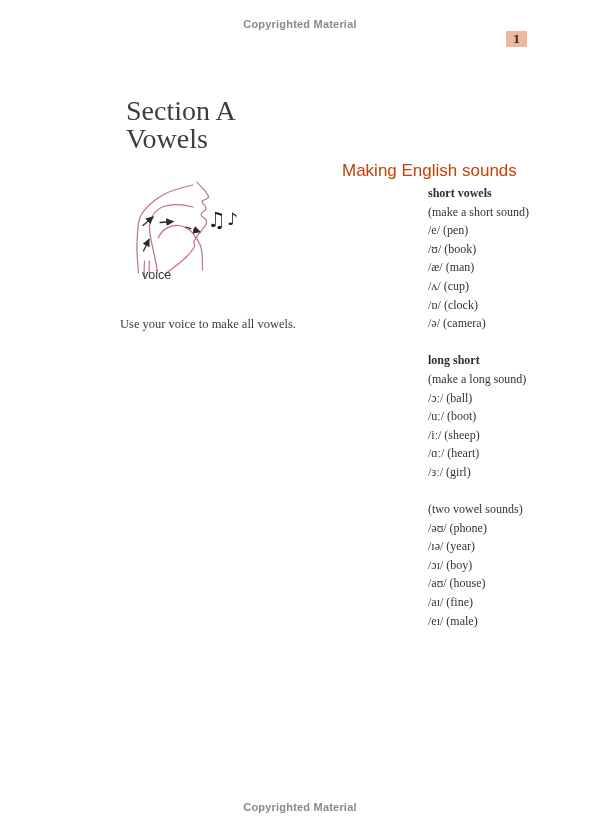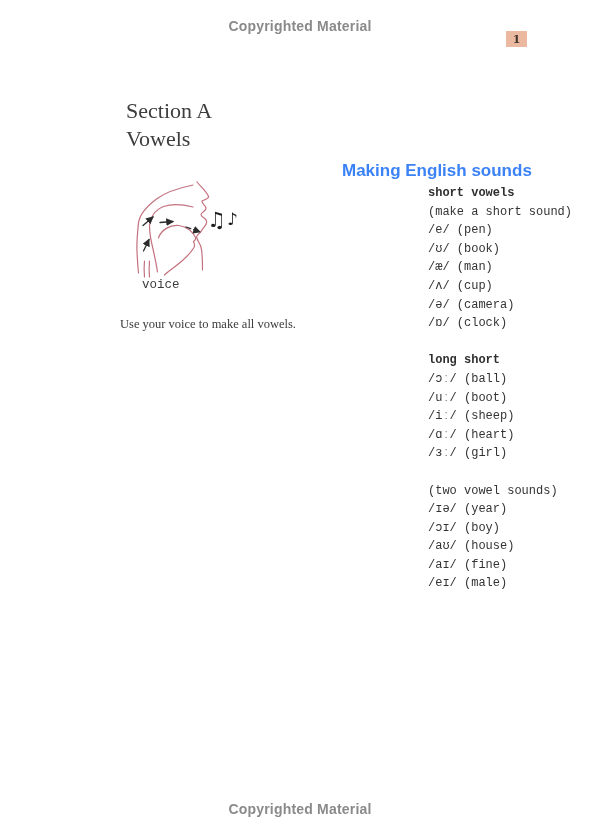--- a/index.html
+++ b/index.html
@@ -13,21 +13,21 @@
     background: #ffffff;
     overflow: hidden;
   }
   .copyright {
     position: absolute;
     left: 0;
     width: 100%;
     text-align: center;
     font-family: "Liberation Sans", sans-serif;
     font-weight: bold;
-    font-size: 14px;
+    font-size: 11px;
     color: #8a8a8a;
     letter-spacing: 0.2px;
   }
   .copyright.top { top: 18px; }
   .copyright.bottom { top: 801px; }
   .page-number-box {
     position: absolute;
     left: 506px;
     top: 31px;
     width: 21px;
@@ -40,21 +40,21 @@
     font-weight: bold;
     font-size: 11px;
     color: #42332c;
   }
   .section-title {
     position: absolute;
     left: 126px;
     top: 97px;
     font-family: "Liberation Serif", serif;
     font-weight: normal;
-    font-size: 22px;
+    font-size: 28px;
     line-height: 28px;
     color: #3d3d3d;
     white-space: nowrap;
   }
   .illustration {
     position: absolute;
     left: 127px;
     top: 181px;
     width: 118px;
     height: 100px;
@@ -73,22 +73,22 @@
     stroke-linecap: round;
   }
   .airflow.dashed { stroke-dasharray: 5 3; }
   .note-glyph {
     font-family: "DejaVu Sans", sans-serif;
     fill: #1d1d1d;
   }
   .voice-label {
     position: absolute;
     left: 142px;
-    top: 278px;
-    font-family: Liberation Mono, monospace;
+    top: 268px;
+    font-family: Liberation Sans, sans-serif;
     font-size: 12.5px;
     color: #3b3b3b;
   }
   .caption {
     position: absolute;
     left: 120px;
     top: 317px;
     font-family: "Liberation Serif", serif;
     font-size: 12.5px;
     color: #3b3b3b;
@@ -101,21 +101,21 @@
     font-family: "Liberation Sans", sans-serif;
     font-weight: normal;
     font-size: 17px;
     color: #9d666c;
     white-space: nowrap;
   }
   .groups {
     position: absolute;
     left: 428px;
     top: 184px;
-    font-family: Liberation Mono, monospace;
+    font-family: Liberation Serif, serif;
     font-size: 12px;
     line-height: 18.6px;
     color: var(--ink);
     white-space: nowrap;
   }
   .group { margin-bottom: 18.6px; }
   .group-title { font-weight: bold; color: #2f2f2f; }
   .group-subtitle, .sound-item { font-weight: normal; }
 </style>
 </head>
@@ -159,43 +159,45 @@
 
       <text class="note-glyph" x="80" y="46" font-size="21">♫</text>
       <text class="note-glyph" x="100" y="44" font-size="17">♪</text>
     </svg>
   </div>
 
   <div class="voice-label">voice</div>
 
   <div class="caption">Use your voice to make all vowels.</div>
 
-  <h2 class="making-heading" style="color: #3b82f6; font-weight: bold;">Making English sounds</h2>
+  <h2 class="making-heading" style="color: #c2410c;">Making English sounds</h2>
 
   <div class="groups">
       <div class="group">
         <div class="group-title">short vowels</div>
         <div class="group-subtitle">(make a short sound)</div>
         <div class="sound-item"><span class="ipa">/e/</span><span class="example">&nbsp;(pen)</span></div>
         <div class="sound-item"><span class="ipa">/ʊ/</span><span class="example">&nbsp;(book)</span></div>
         <div class="sound-item"><span class="ipa">/æ/</span><span class="example">&nbsp;(man)</span></div>
         <div class="sound-item"><span class="ipa">/ʌ/</span><span class="example">&nbsp;(cup)</span></div>
+        <div class="sound-item"><span class="ipa">/ɒ/</span><span class="example">&nbsp;(clock)</span></div>
         <div class="sound-item"><span class="ipa">/ə/</span><span class="example">&nbsp;(camera)</span></div>
-        <div class="sound-item"><span class="ipa">/ɒ/</span><span class="example">&nbsp;(clock)</span></div>
       </div>
       <div class="group">
         <div class="group-title">long short</div>
+        <div class="group-subtitle">(make a long sound)</div>
         <div class="sound-item"><span class="ipa">/ɔː/</span><span class="example">&nbsp;(ball)</span></div>
         <div class="sound-item"><span class="ipa">/uː/</span><span class="example">&nbsp;(boot)</span></div>
         <div class="sound-item"><span class="ipa">/iː/</span><span class="example">&nbsp;(sheep)</span></div>
         <div class="sound-item"><span class="ipa">/ɑː/</span><span class="example">&nbsp;(heart)</span></div>
         <div class="sound-item"><span class="ipa">/ɜː/</span><span class="example">&nbsp;(girl)</span></div>
       </div>
       <div class="group">
         <div class="group-subtitle">(two vowel sounds)</div>
+        <div class="sound-item"><span class="ipa">/əʊ/</span><span class="example">&nbsp;(phone)</span></div>
         <div class="sound-item"><span class="ipa">/ɪə/</span><span class="example">&nbsp;(year)</span></div>
         <div class="sound-item"><span class="ipa">/ɔɪ/</span><span class="example">&nbsp;(boy)</span></div>
         <div class="sound-item"><span class="ipa">/aʊ/</span><span class="example">&nbsp;(house)</span></div>
         <div class="sound-item"><span class="ipa">/aɪ/</span><span class="example">&nbsp;(fine)</span></div>
         <div class="sound-item"><span class="ipa">/eɪ/</span><span class="example">&nbsp;(male)</span></div>
       </div>
     </div>
 
   <div class="copyright bottom">Copyrighted Material</div>
 

